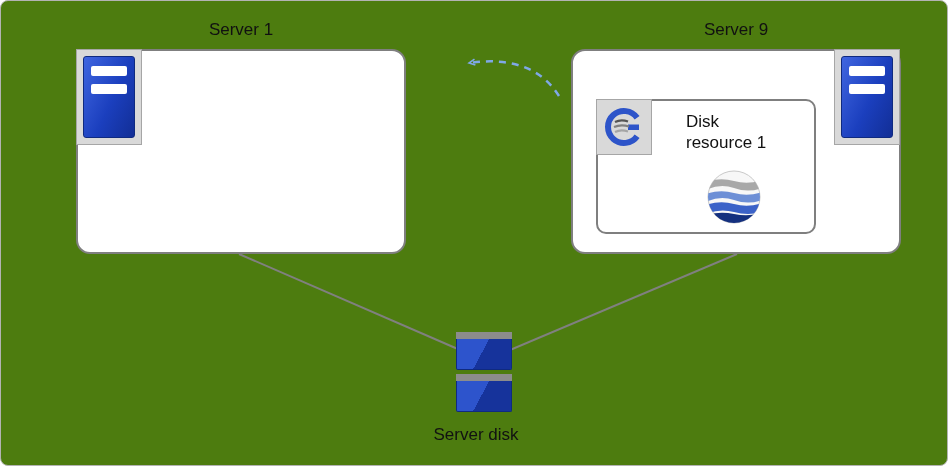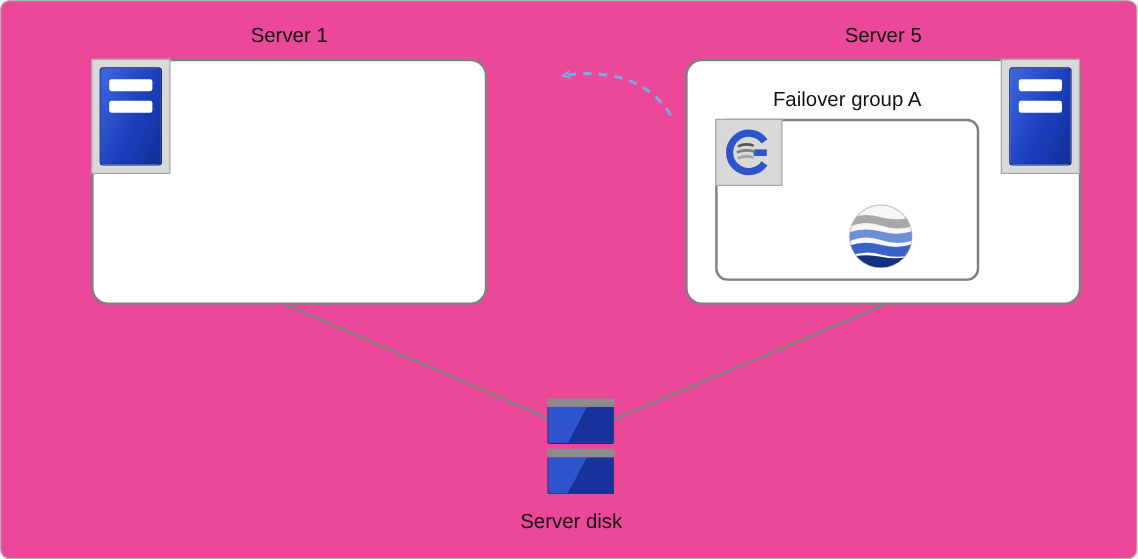--- a/index.html
+++ b/index.html
@@ -1,21 +1,21 @@
 <!DOCTYPE html>
 <html><head>
 <meta charset="utf-8">
 <style>
   * { box-sizing: border-box; }
   html, body { margin: 0; padding: 0; background: #ffffff; }
   .canvas {
     position: relative;
     width: 948px;
     height: 466px;
-    background: #ec4899;
+    background: #4d7c0f;
     border: 1px solid #b3b3b3;
     border-radius: 8px;
     overflow: hidden;
     font-family: "Liberation Sans", sans-serif;
     color: #111111;
   }
 
   .label {
     position: absolute;
     font-size: 17px;
@@ -124,27 +124,27 @@
   .group-title     { left: 595px; top: 71px;  width: 220px; z-index: 8; }
   .disk-res-label  { left: 685px; top: 110px; width: 100px; }
   .shared-disk-lbl { left: 405px; top: 423px; width: 140px; }
 </style>
 </head>
 <body>
 
 <div class="canvas">
 
   <div class="label center server1-title">Server 1</div>
-  <div class="label center server2-title">Server 5</div>
+  <div class="label center server2-title">Server 9</div>
 
   <div class="node-box server1-box"></div>
   <div class="node-box server2-box"></div>
 
   <div class="group-box"></div>
-  <div class="label center group-title">Failover group A</div>
+  <div class="label disk-res-label">Disk resource 1</div>
 
   <div class="server-icon s1">
     <div class="server-panel">
       <span class="server-slot"></span>
       <span class="server-slot"></span>
     </div>
   </div>
   <div class="server-icon s2">
     <div class="server-panel">
       <span class="server-slot"></span>

